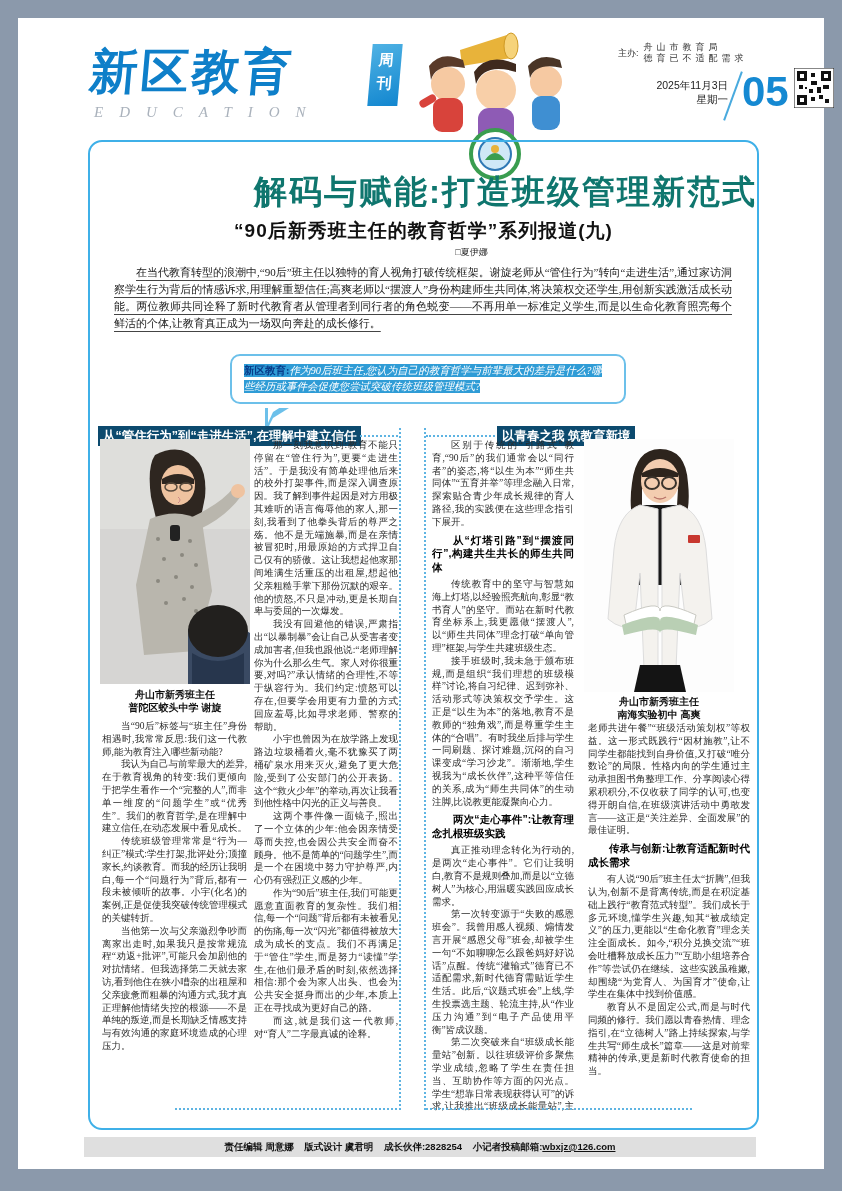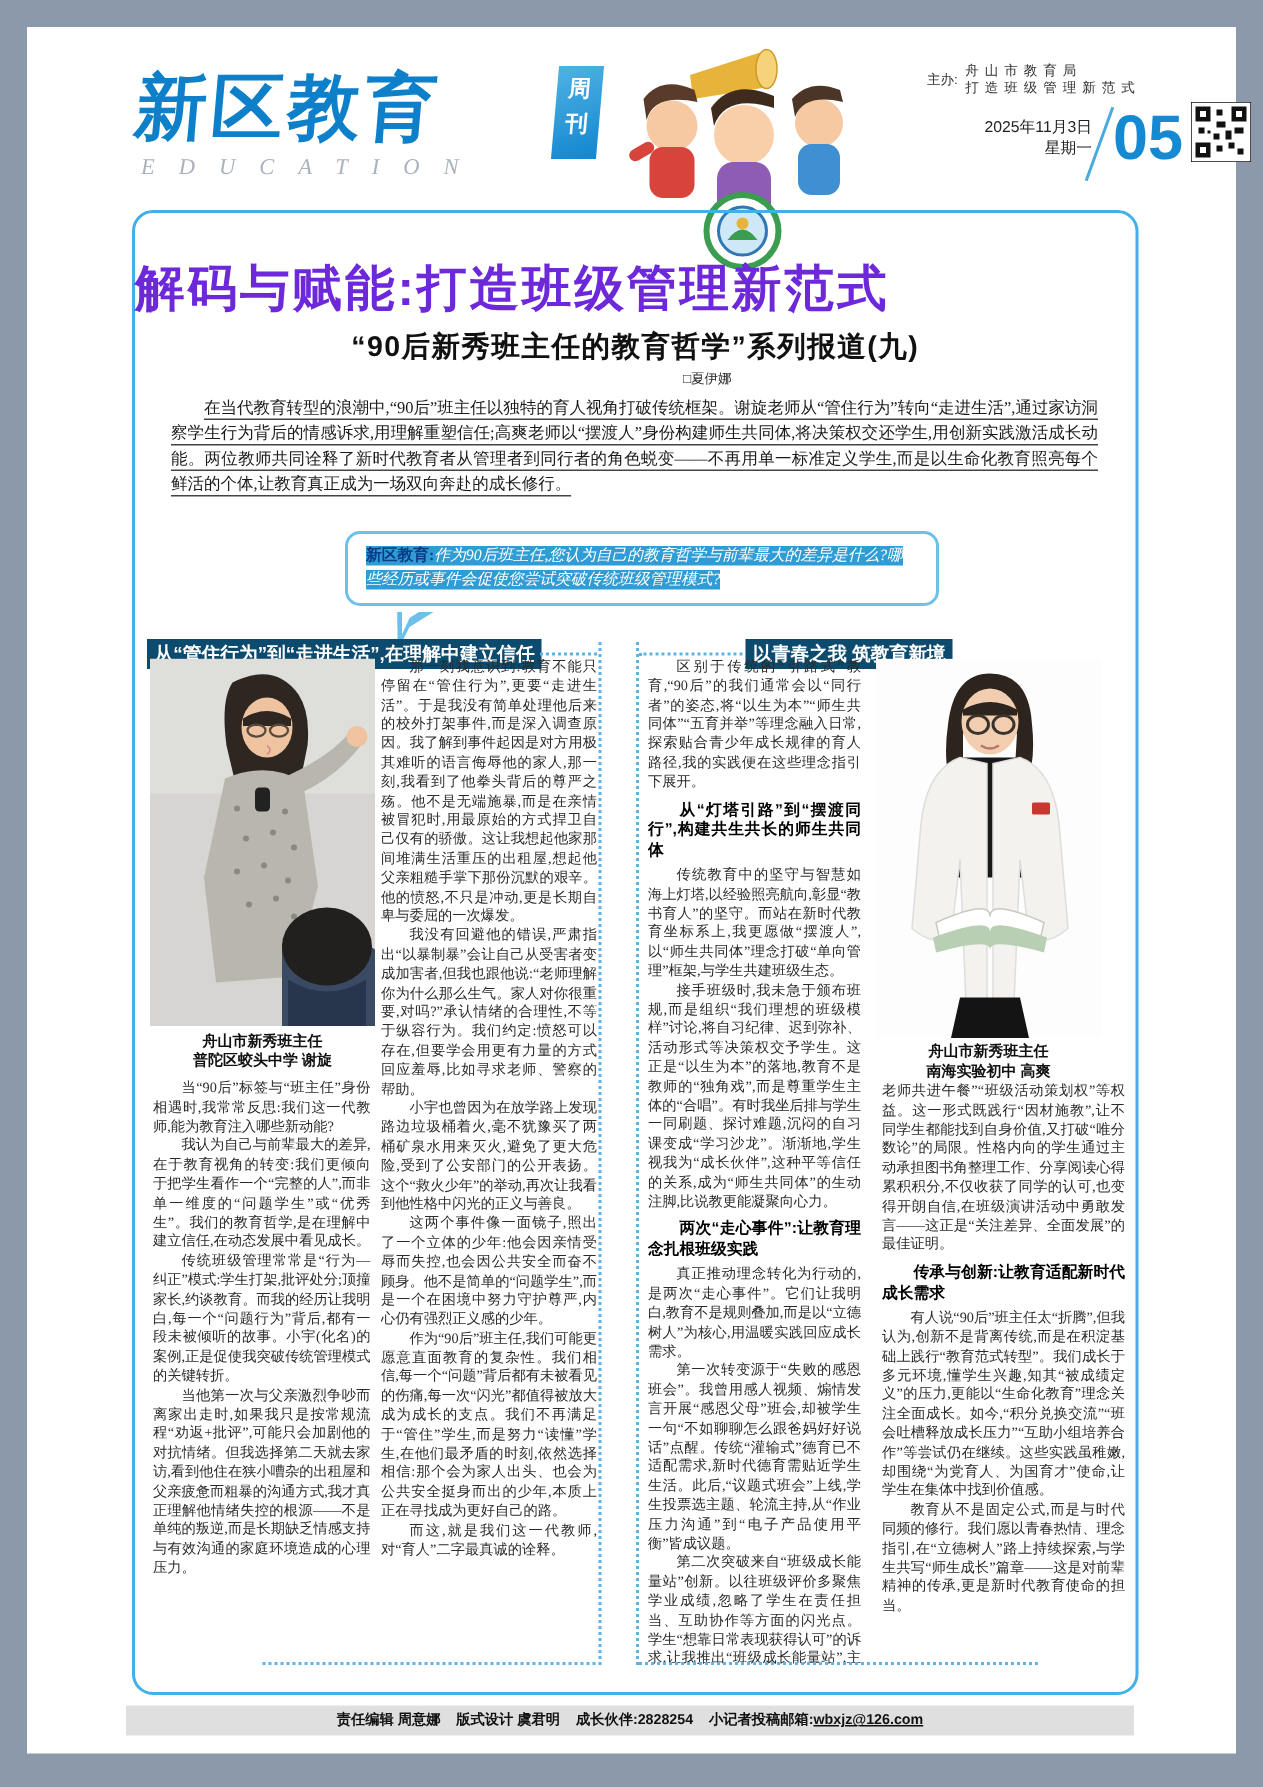--- a/index.html
+++ b/index.html
@@ -26,22 +26,22 @@
   .slash{position:absolute;left:714px;top:52px;width:2px;height:52px;background:#49aade;transform:rotate(20deg);}
   .issue-no{position:absolute;left:724px;top:50px;font-size:42px;font-weight:900;color:#1589d2;}
   .qr{position:absolute;left:776px;top:50px;width:40px;height:40px;}
 
   
   .mascot{position:absolute;left:382px;top:14px;width:190px;height:150px;}
 
   
   .artbox{position:absolute;left:70px;top:122px;width:667px;height:986px;
           border:2.5px solid #3fb0e8;border-radius:14px;}
-  .headline{position:absolute;left:0;top:28px;width:100%;text-align:left;font-size:33px;
-            font-weight:900;color:#6d28d9;letter-spacing:2px;}
+  .headline{position:absolute;left:0;top:28px;width:100%;text-align:right;font-size:33px;
+            font-weight:900;color:#0f766e;letter-spacing:2px;}
   .subhl{position:absolute;left:0;top:76px;width:100%;text-align:center;font-size:19px;
          font-weight:bold;color:#111;letter-spacing:1px;}
   .byline{position:absolute;left:0;top:104px;width:100%;text-align:center;font-size:9px;color:#222;margin-left:48px;}
   .intro{position:absolute;left:24px;top:122px;width:618px;font-size:11px;line-height:17px;
          color:#1a1a1a;text-align:justify;text-indent:2em;text-decoration:underline;
          text-underline-offset:4px;text-decoration-color:#444;font-family:"Liberation Serif",serif;}
   .bubble{position:absolute;left:140px;top:212px;width:368px;border:2px solid #6cc0ea;
           border-radius:10px;background:#fff;padding:7px 12px;font-size:10.5px;line-height:16px;
           font-style:italic;font-family:"Liberation Serif",serif;}
   .bubble .hl{background:#2f9cd6;color:#fff;padding:1px 0;text-align:center;}
@@ -111,21 +111,21 @@
         <circle cx="95" cy="122" r="16" fill="#cfe8f7" stroke="#2f78b5" stroke-width="2"></circle>
         <path d="M85,128 q10,-14 20,0 z" fill="#3a9d4f"></path>
         <circle cx="95" cy="117" r="4" fill="#e8b33a"></circle>
       </svg>
     </div>
 
     <div class="organizer">
       <span class="lbl">主办:</span>
       <span class="lines">
         <div>舟山市教育局</div>
-        <div>打造班级管理新范式</div>
+        <div>德育已不适配需求</div>
       </span>
     </div>
     <div class="dateblock">
       <div>2025年11月3日</div>
       <div>星期一</div>
     </div>
     <div class="slash"></div>
     <div class="issue-no">05</div>
     <div class="qr">
       <svg width="40" height="40" viewBox="0 0 40 40">

